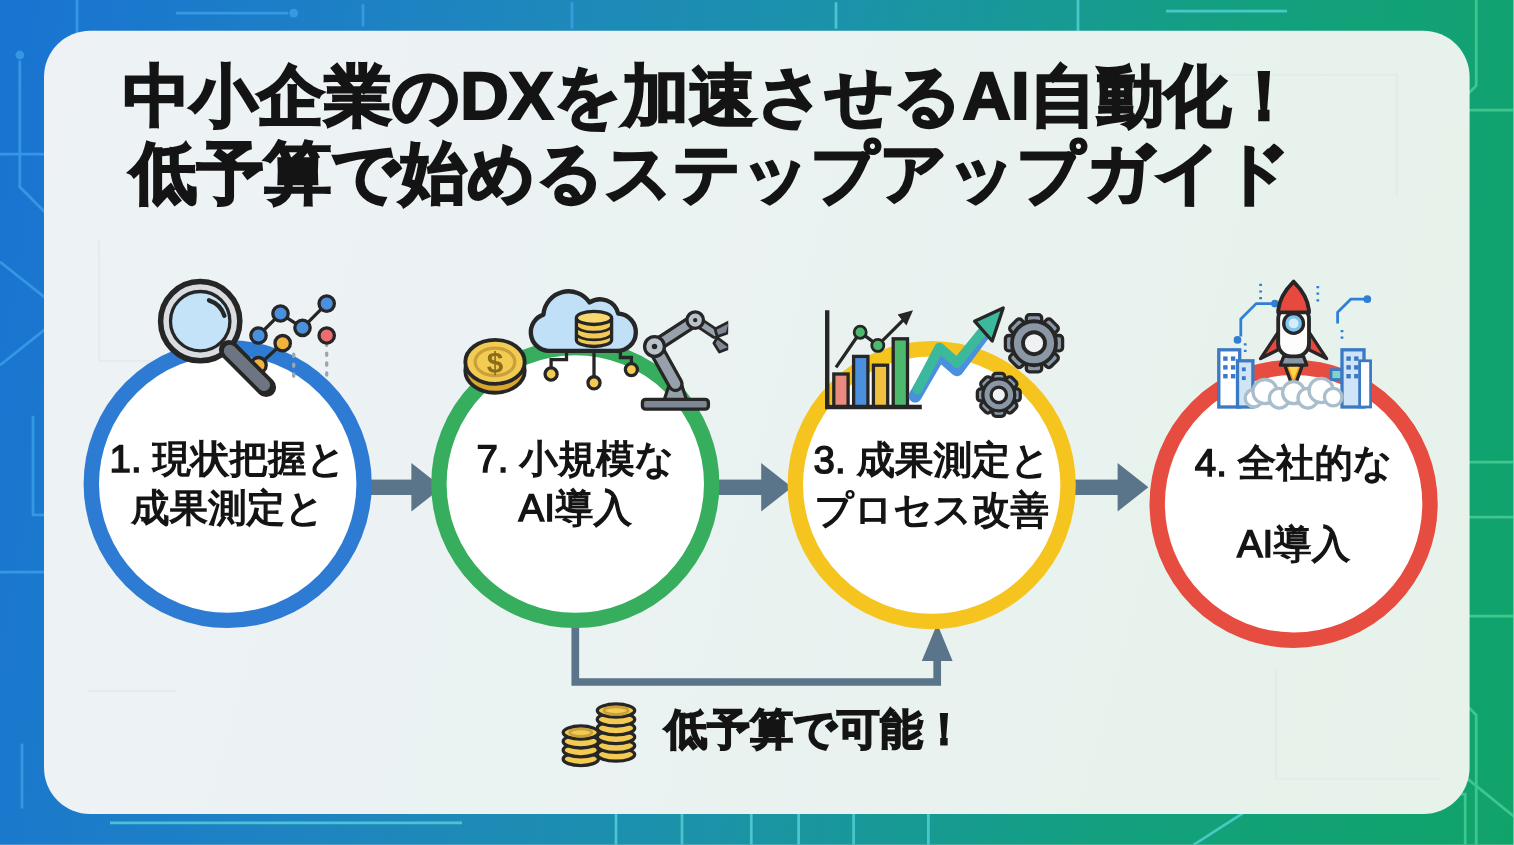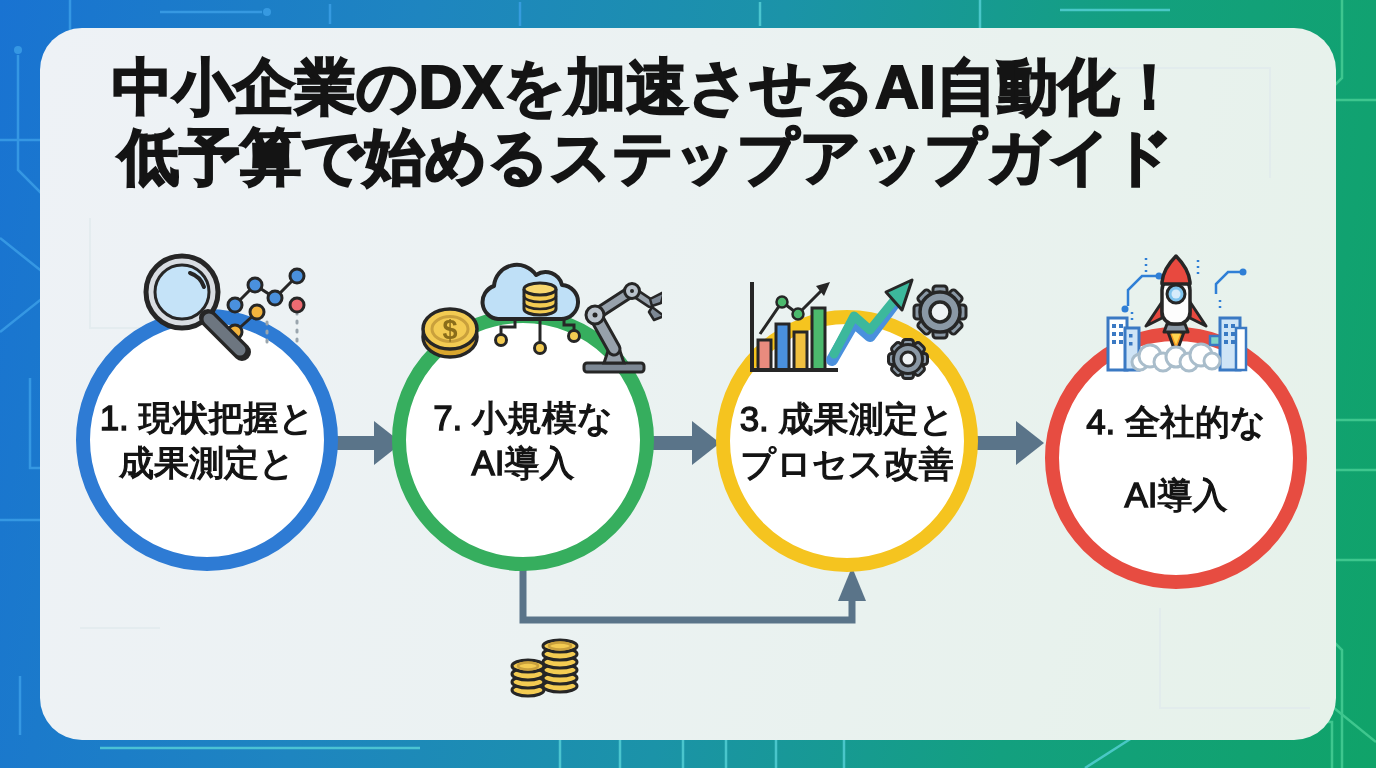--- a/index.html
+++ b/index.html
@@ -334,13 +334,14 @@
     </g>
     <ellipse cx="54" cy="12" rx="11" ry="3.5" fill="none" stroke="#c9a03c" stroke-width="2.5"></ellipse>
     <g fill="#f3cb52" stroke="#262626" stroke-width="3">
       <ellipse cx="22" cy="56" rx="16" ry="6"></ellipse>
         <ellipse cx="22" cy="48" rx="16" ry="6"></ellipse>
       <ellipse cx="22" cy="40" rx="16" ry="6"></ellipse>
         <ellipse cx="22" cy="32" rx="16" ry="6"></ellipse>
     </g>
     <ellipse cx="22" cy="32" rx="10" ry="3.5" fill="none" stroke="#c9a03c" stroke-width="2.5"></ellipse>
   </svg>
+  <div id="loop-note-text">低予算で可能！</div>
 </div>
 
 </body></html>

